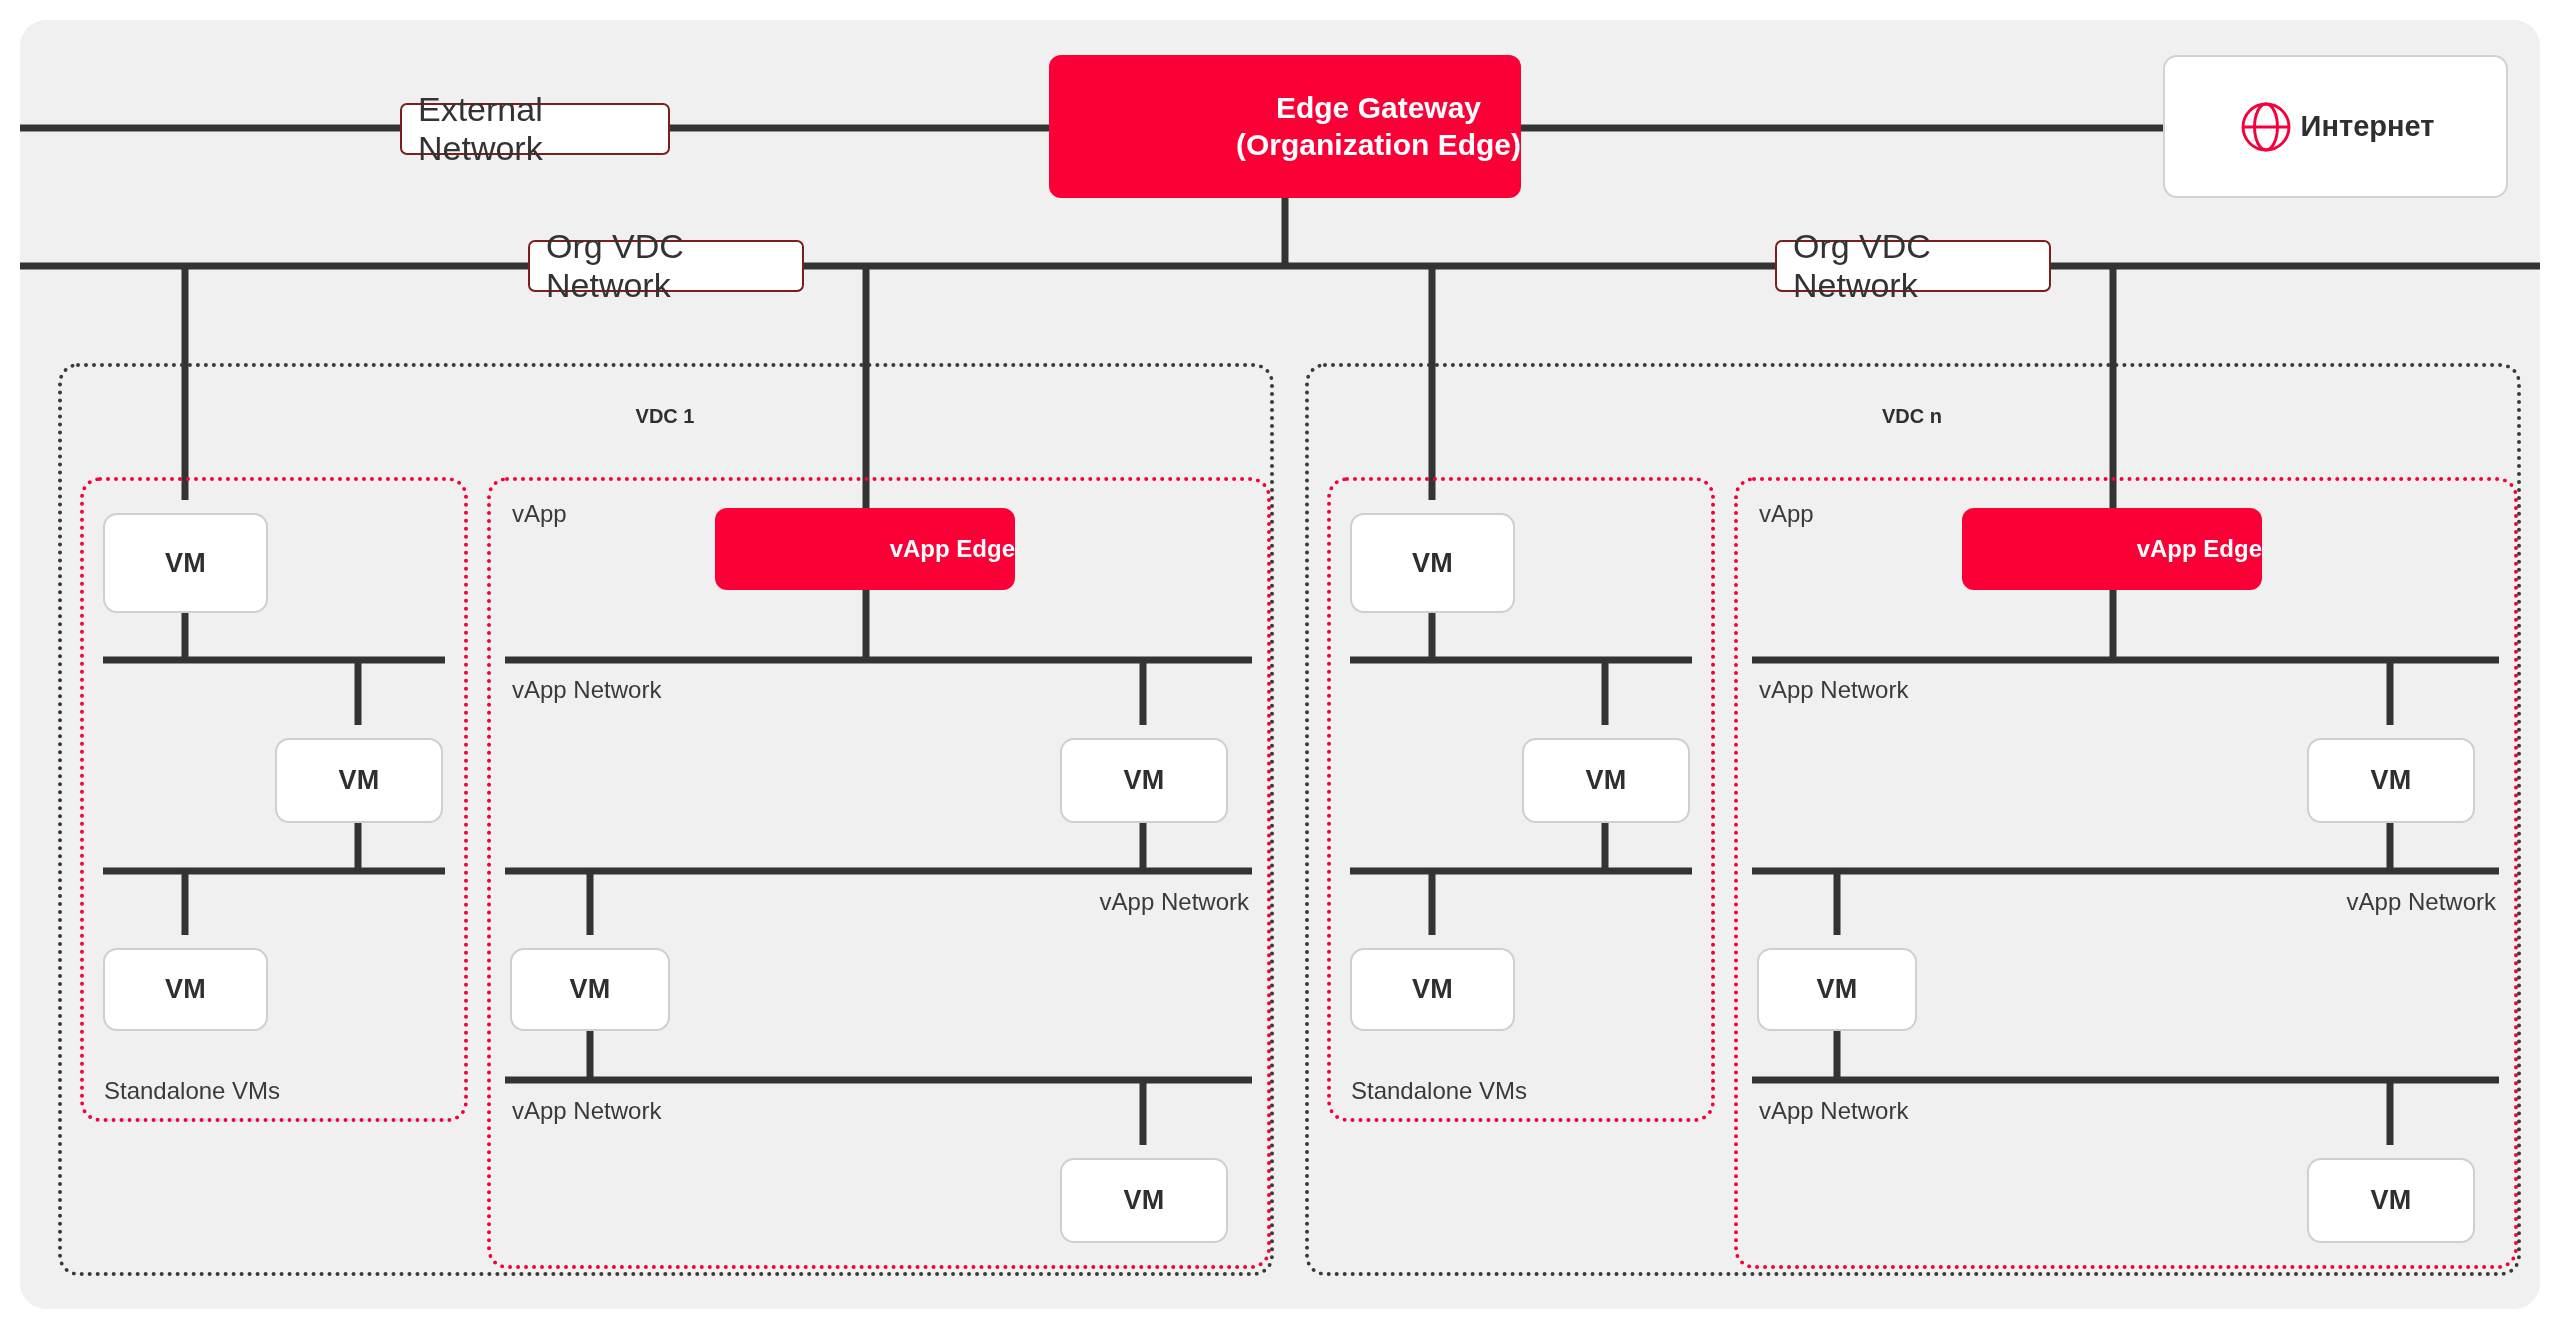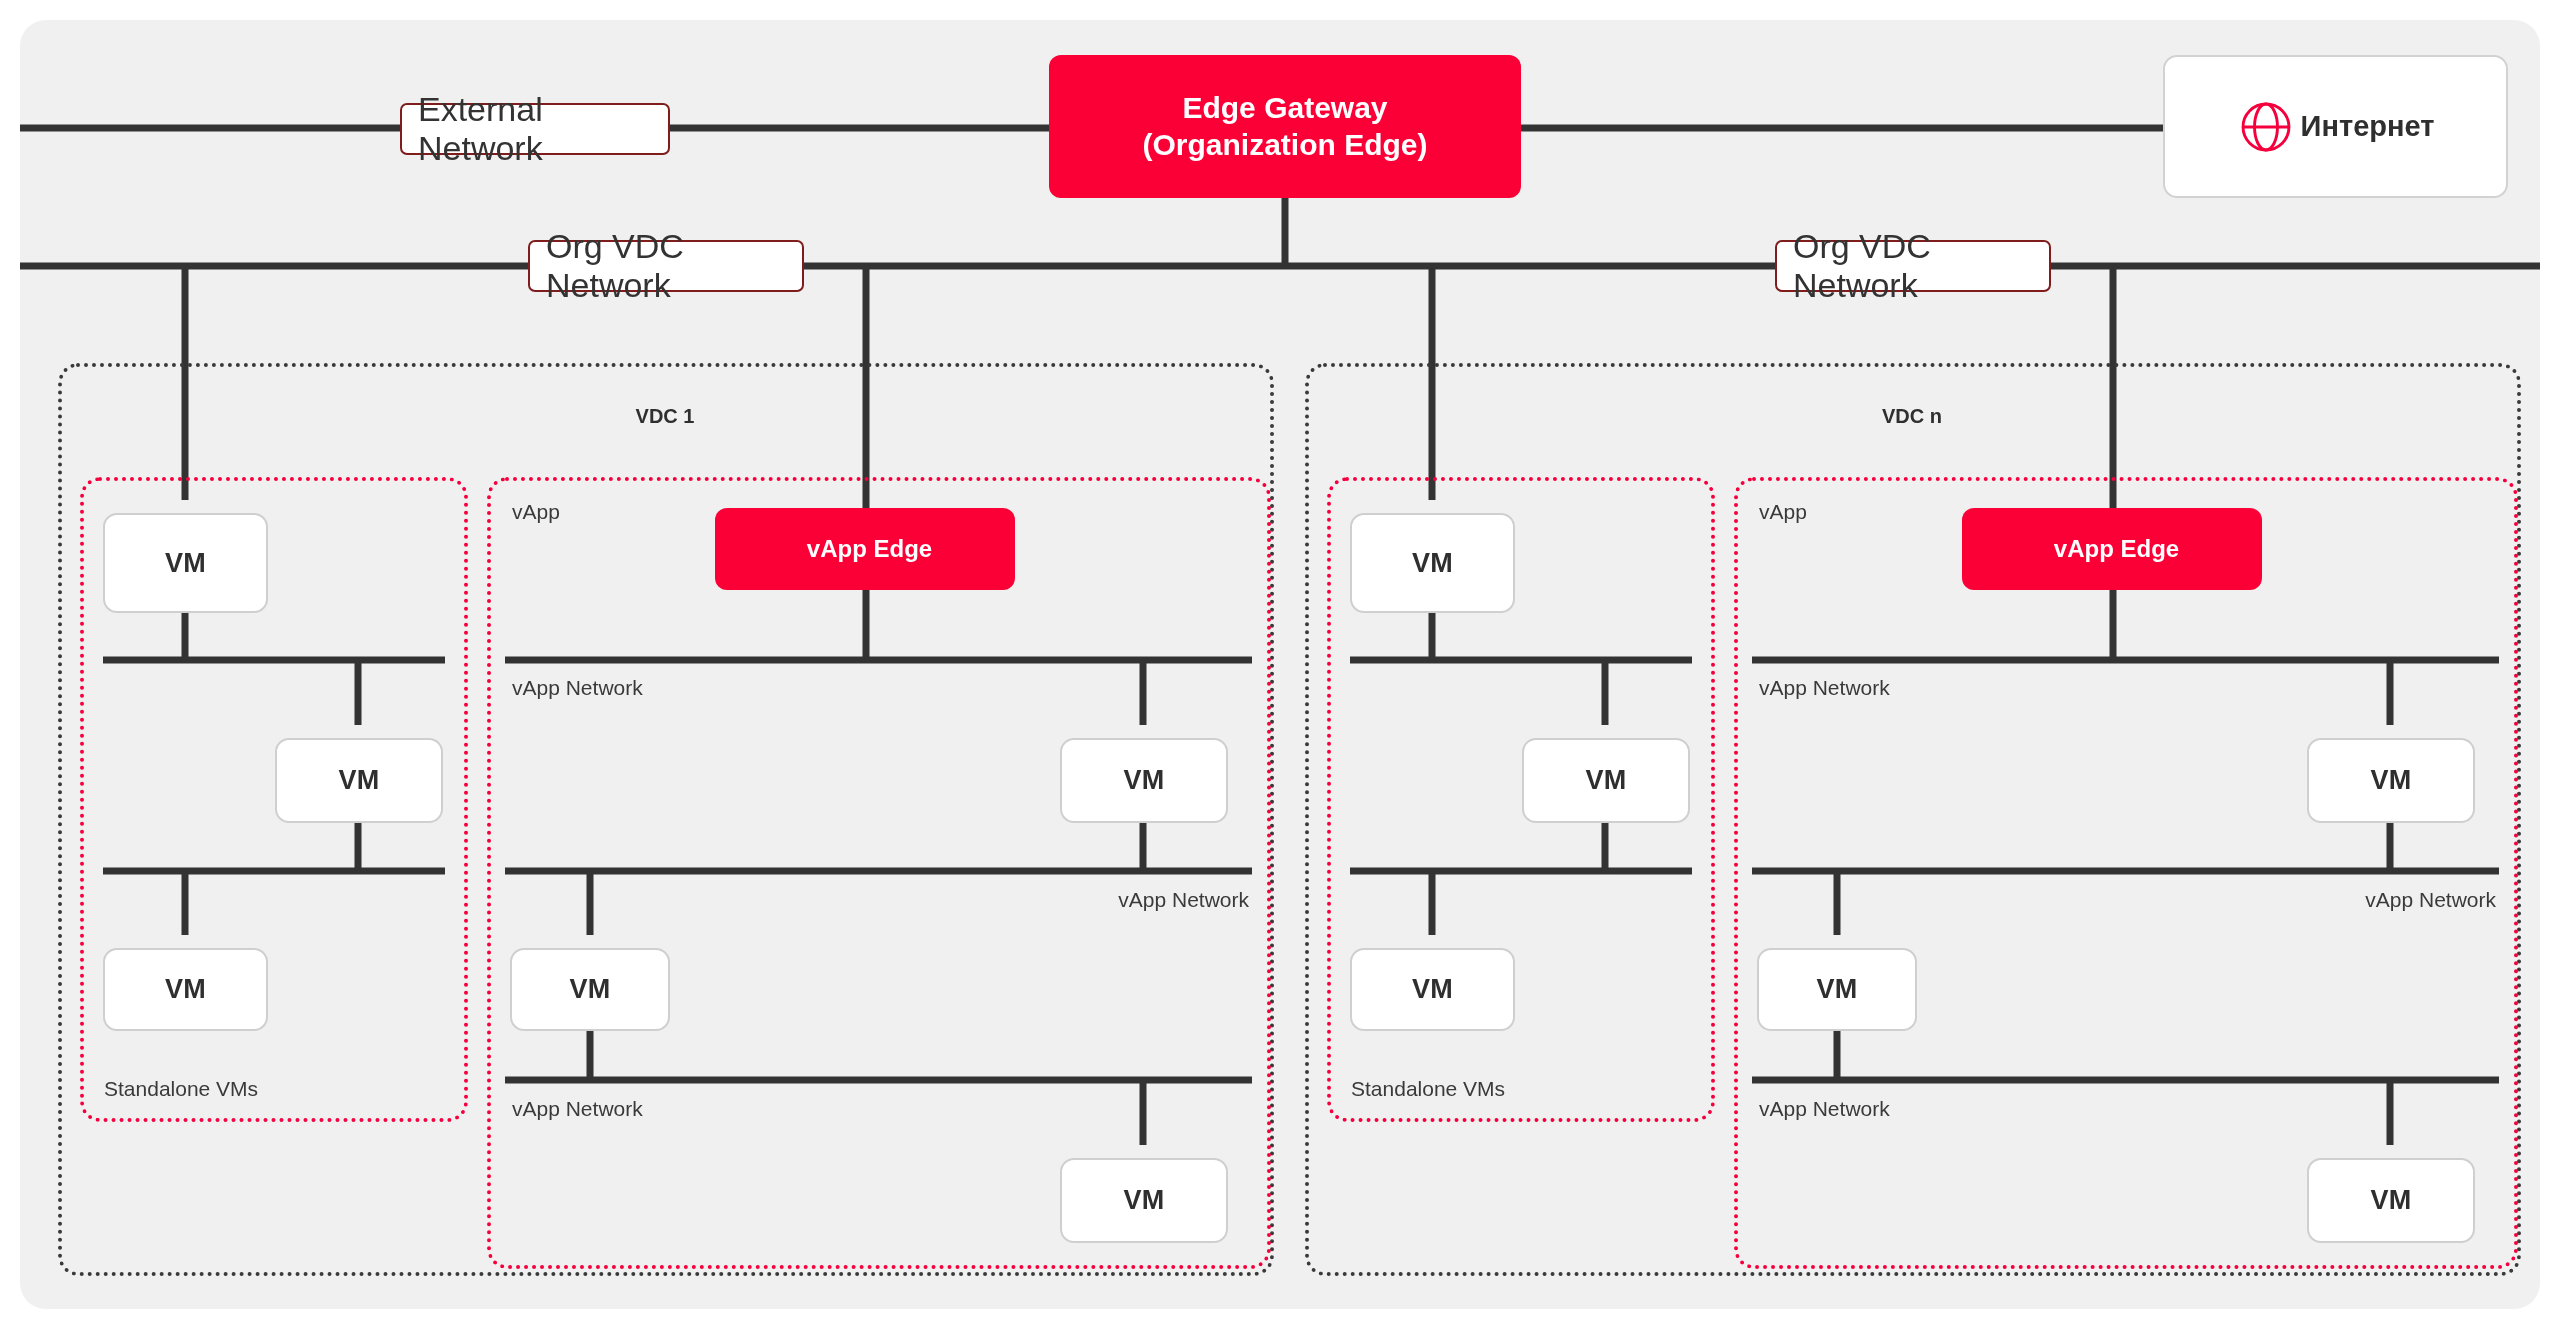--- a/index.html
+++ b/index.html
@@ -47,21 +47,21 @@
     color: #2f2f2f;
     letter-spacing: 0.3px;
     margin-top: 13px;
   }
 
   .edge-box {
     background: #fa0037;
     border-radius: 12px;
     display: flex;
     align-items: center;
-    justify-content: center;
+    justify-content: flex-end;
     text-align: center;
     color: #ffffff;
     font-weight: 700;
     line-height: 1.22;
   }
   .edge-gateway { font-size: 30px; }
   .vapp-edge { font-size: 24px; padding-left: 9px; }
 
   .pill-label {
     background: #ffffff;
@@ -99,21 +99,21 @@
     background: transparent;
   }
 
   .vdc-title {
     font-size: 20px;
     font-weight: 700;
     color: #2f2f2f;
     text-align: center;
   }
   .plain-label {
-    font-size: 21px;
+    font-size: 24px;
     color: #3a3a3a;
     white-space: nowrap;
   }
   .plain-label.right { text-align: right; }
 </style>
 </head>
 <body>
 
 <div id="stage">
 

